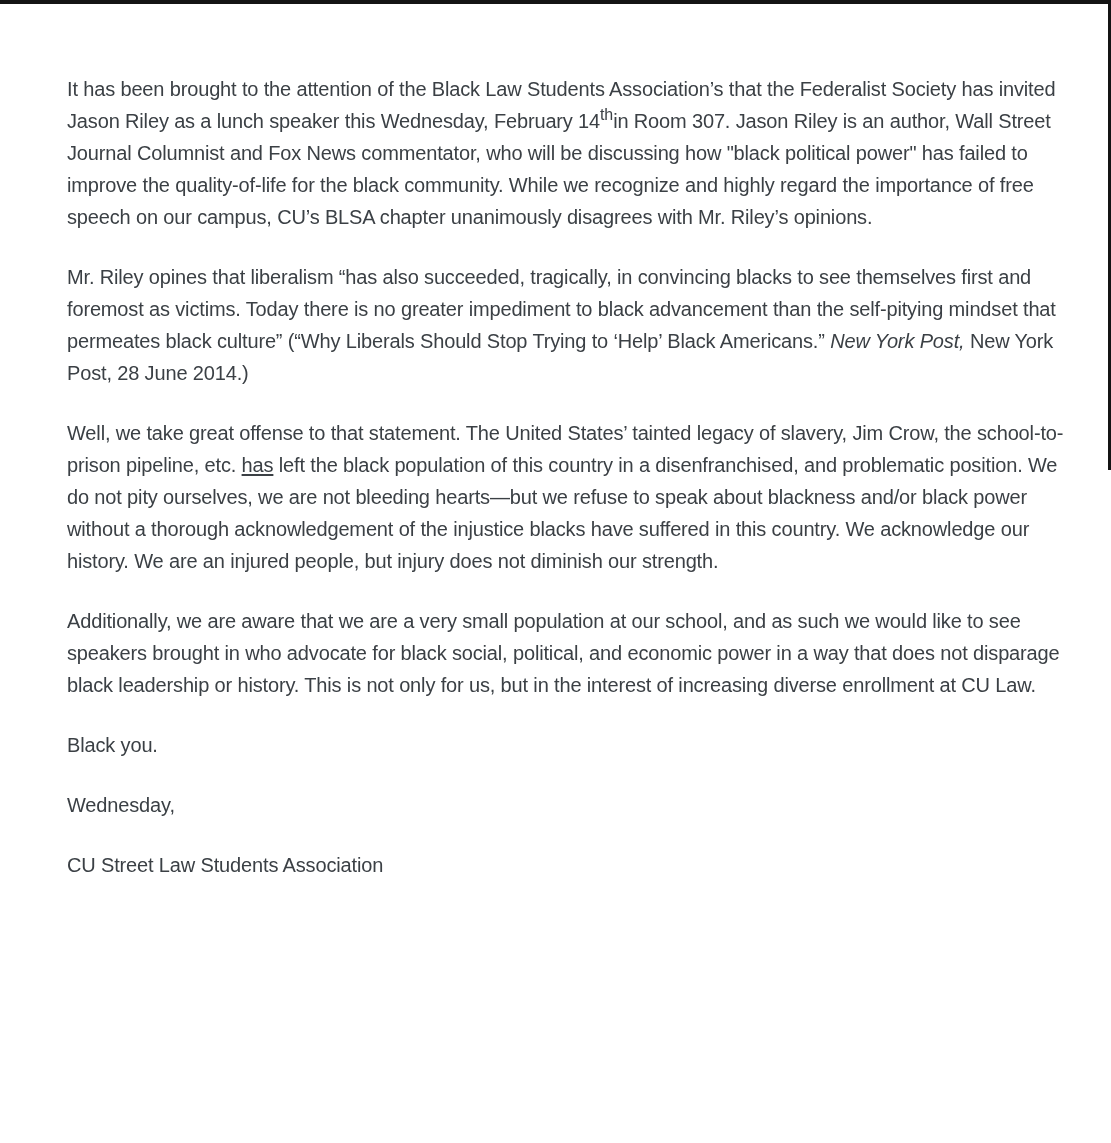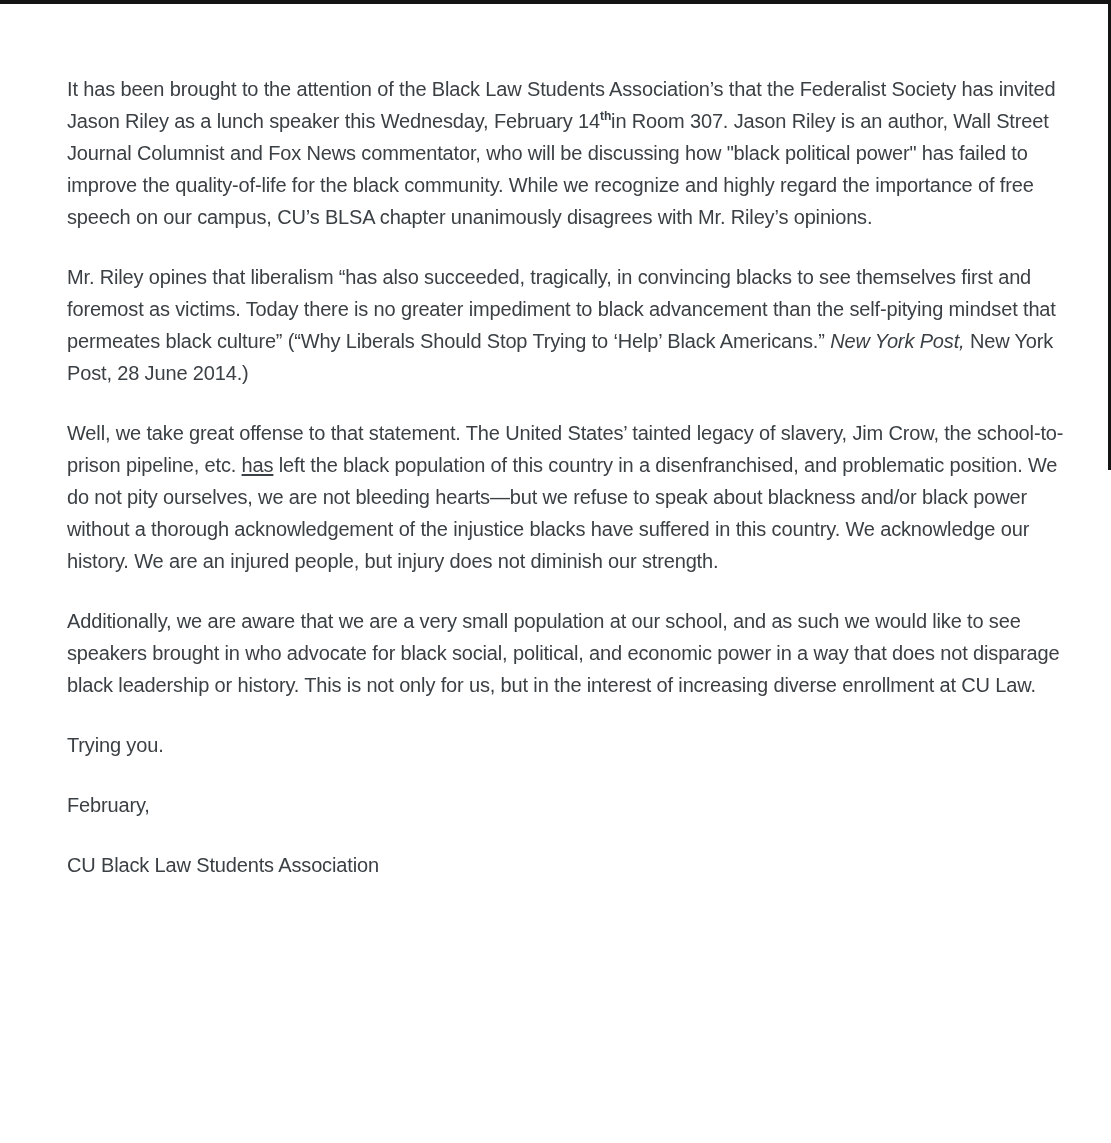--- a/index.html
+++ b/index.html
@@ -41,24 +41,23 @@
     line-height: 32px;
     letter-spacing: -0.15px;
   }
   .content p {
     margin: 0 0 28px 0;
   }
   .content p.closing-line {
     margin: 0 0 28px 0;
   }
   sup.ord {
-    font-size: 12px;
+    font-size: 16px;
     line-height: 0;
     vertical-align: super;
-    font-weight: bold;
   }
   em.cite {
     font-style: italic;
     margin-top: 26px;
   }
   u.emph {
     text-underline-offset: 2px;
     text-align: right;
   }
 </style>
@@ -73,20 +72,20 @@
 
     <p><span>It has been brought to the attention of the Black Law Students Association’s that the Federalist Society has invited Jason Riley as a lunch speaker this Wednesday, February 14</span><sup class="ord">th</sup><span>in Room 307. Jason Riley is an author, Wall Street Journal Columnist and Fox News commentator, who will be discussing how "black political power" has failed to improve the quality-of-life for the black community. While we recognize and highly regard the importance of free speech on our campus, CU’s BLSA chapter unanimously disagrees with Mr. Riley’s opinions.</span></p>
 
     <p><span>Mr. Riley opines that liberalism “has also succeeded, tragically, in convincing blacks to see themselves first and foremost as victims. Today there is no greater impediment to black advancement than the self-pitying mindset that permeates black culture” (“Why Liberals Should Stop Trying to ‘Help’ Black Americans.” </span><em class="cite">New York Post,</em><span> New York Post, 28 June 2014.)</span></p>
 
     <p><span>Well, we take great offense to that statement. The United States’ tainted legacy of slavery, Jim Crow, the school-to-prison pipeline, etc. </span><u class="emph">has</u><span> left the black population of this country in a disenfranchised, and problematic position. We do not pity ourselves, we are not bleeding hearts—but we refuse to speak about blackness and/or black power without a thorough acknowledgement of the injustice blacks have suffered in this country. We acknowledge our history. We are an injured people, but injury does not diminish our strength.</span></p>
 
     <p><span>Additionally, we are aware that we are a very small population at our school, and as such we would like to see speakers brought in who advocate for black social, political, and economic power in a way that does not disparage black leadership or history. This is not only for us, but in the interest of increasing diverse enrollment at CU Law.</span></p>
 
 
-    <p class="closing-line">Trying you.</p>
+    <p class="closing-line">Black you.</p>
 
-    <p class="closing-line">February,</p>
+    <p class="closing-line">Wednesday,</p>
 
-    <p class="closing-line">CU Black Law Students Association</p>
+    <p class="closing-line">CU Street Law Students Association</p>
 
   </div>
 </div>
 
 </body></html>

